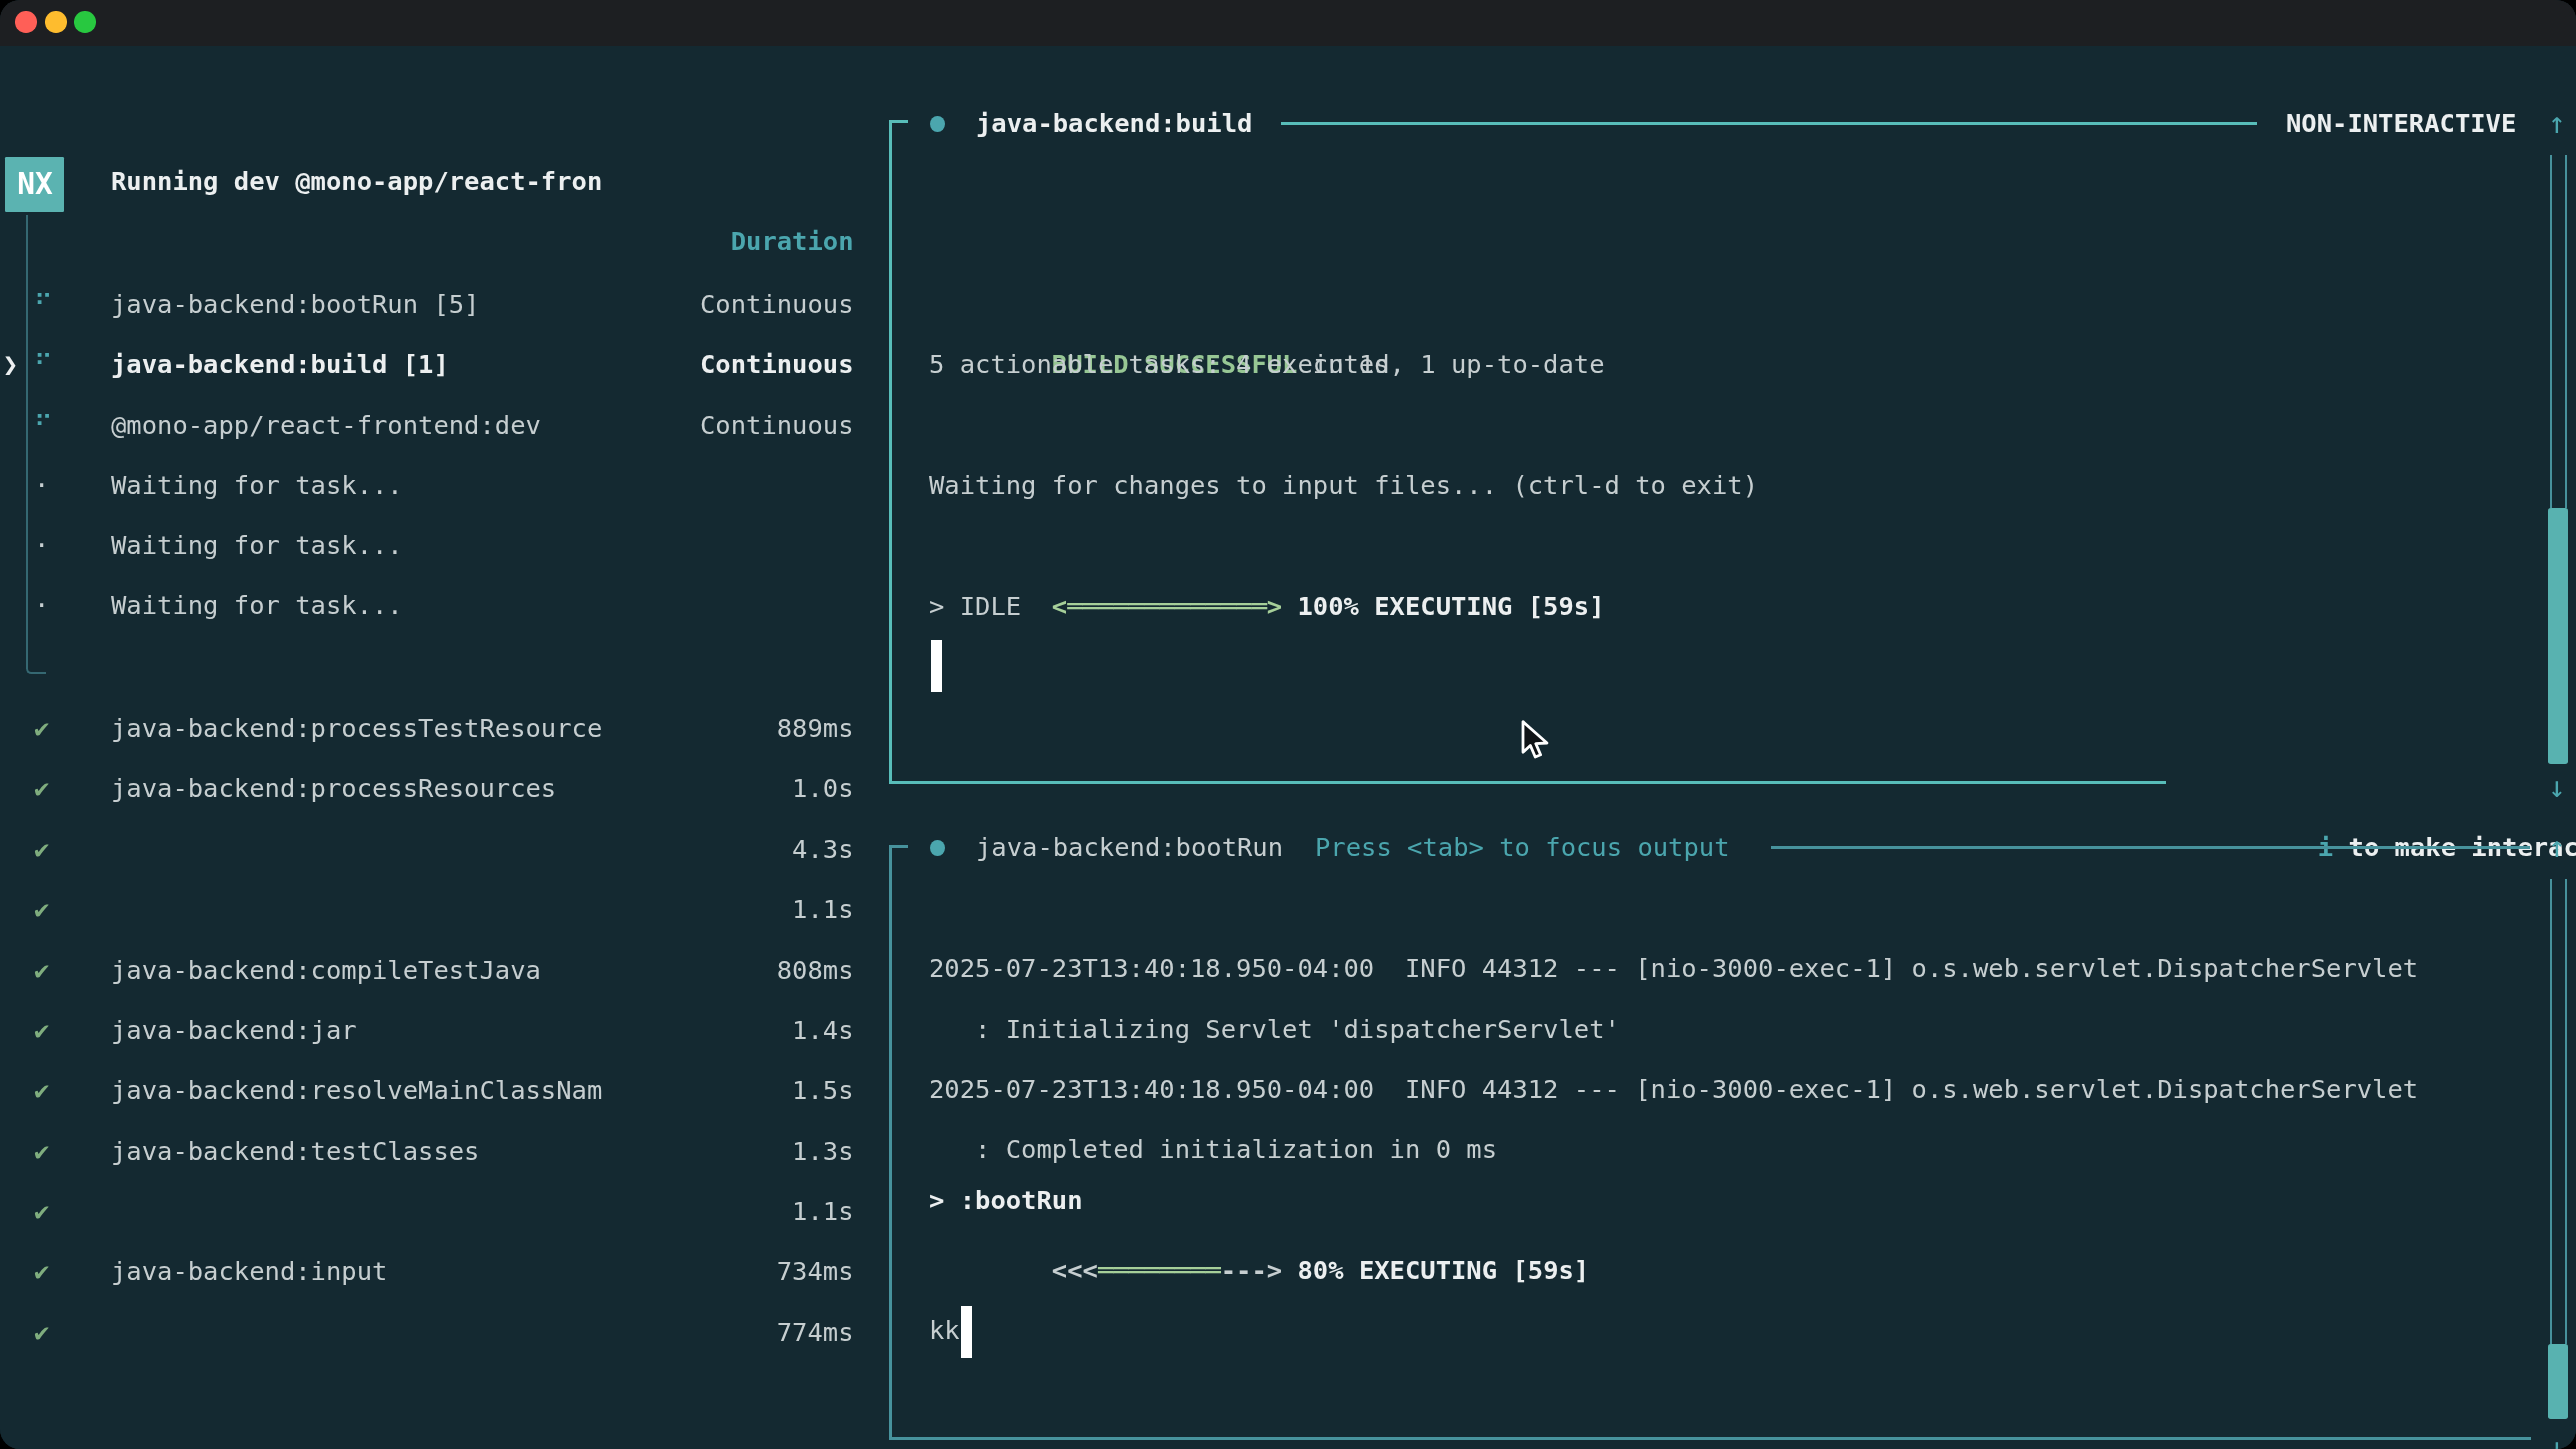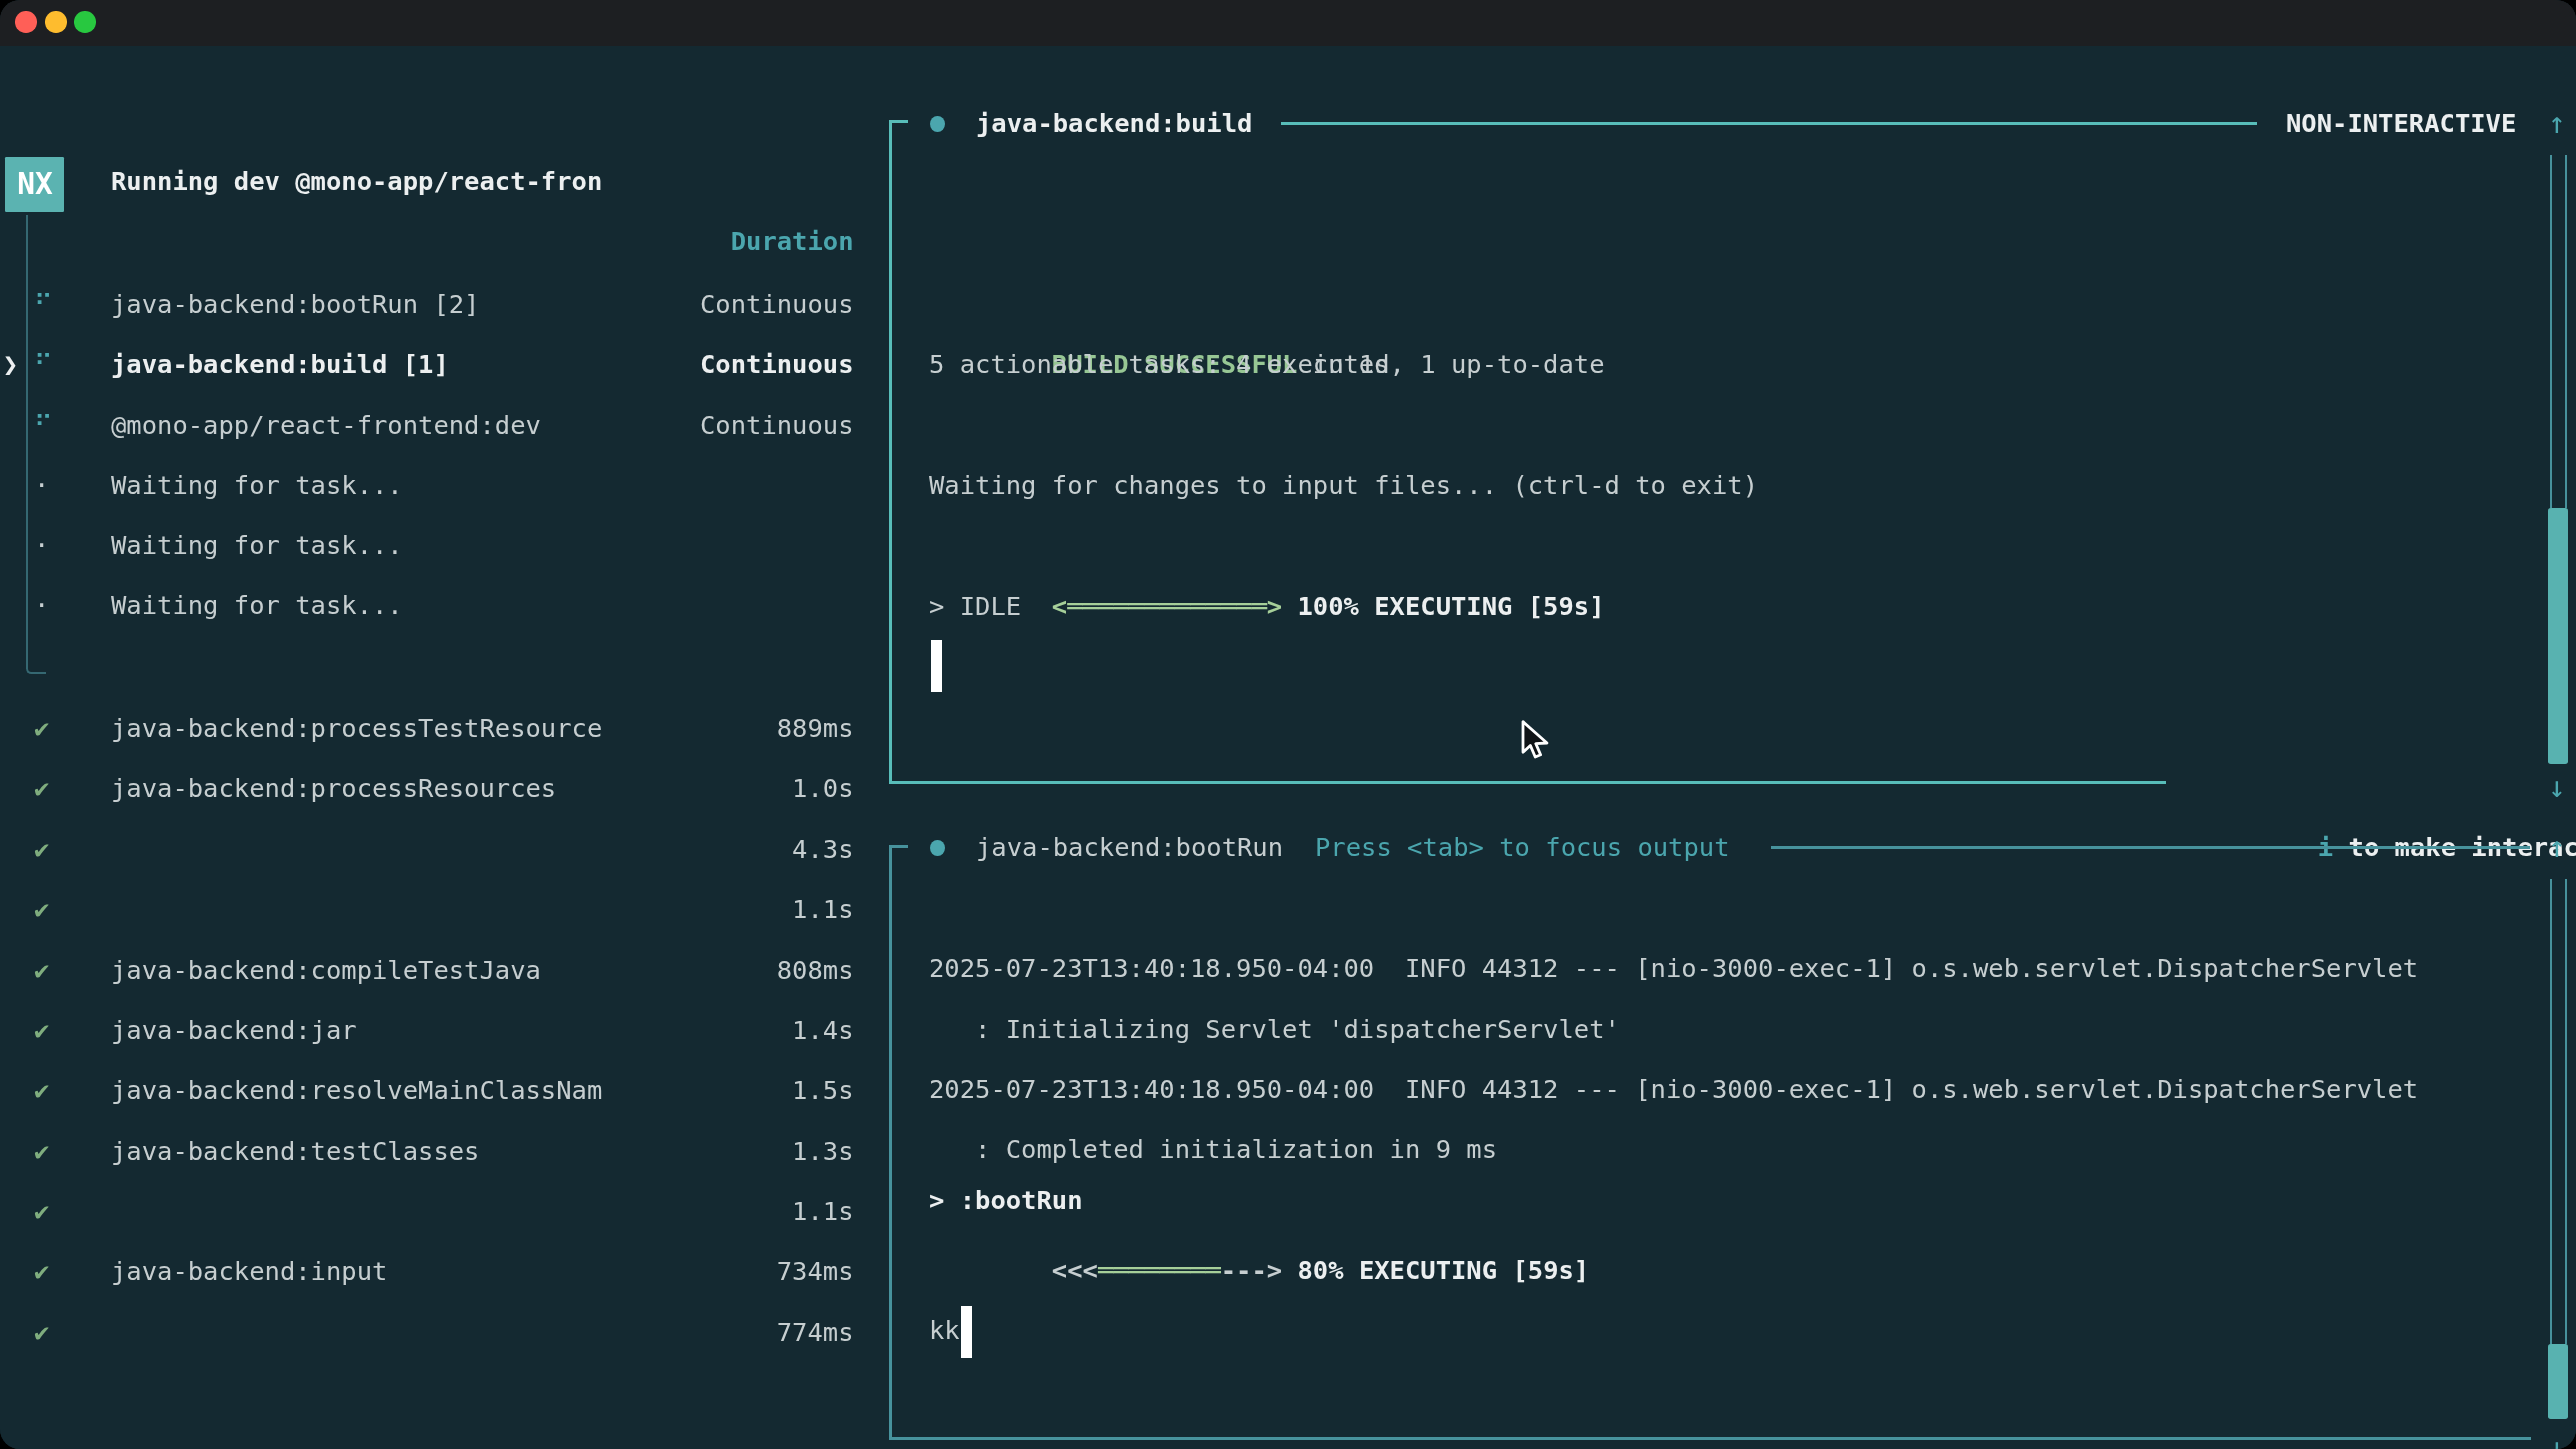--- a/index.html
+++ b/index.html
@@ -64,21 +64,21 @@
     <div>
       <div class="logo">NX</div>
       <div class="tree"></div>
 
       <div class="lrow" style="top:45px">
         <span class="nm w">Running dev @mono-app/react-fron</span>
         <span class="dur tb">Duration</span>
       </div>
 
       <div id="running-rows">
-          <div class="lrow" style="top: 228px;"><span class="marker t">⠋</span><span class="nm g">java-backend:bootRun [2]</span><span class="dur g">Continuous</span></div>
+          <div class="lrow" style="top: 228px;"><span class="marker t">⠋</span><span class="nm g">java-backend:bootRun [5]</span><span class="dur g">Continuous</span></div>
           <div class="lrow" style="top: 288px;"><span class="ptr">❯</span><span class="marker t">⠋</span><span class="nm w">java-backend:build [1]</span><span class="dur w">Continuous</span></div>
           <div class="lrow" style="top: 349px;"><span class="marker t">⠋</span><span class="nm g">@mono-app/react-frontend:dev</span><span class="dur g">Continuous</span></div>
         </div>
       <div id="pending-rows">
           <div class="lrow" style="top: 409px;"><span class="marker g">·</span><span class="nm g">Waiting for task...</span></div>
           <div class="lrow" style="top: 469px;"><span class="marker g">·</span><span class="nm g">Waiting for task...</span></div>
           <div class="lrow" style="top: 529px;"><span class="marker g">·</span><span class="nm g">Waiting for task...</span></div>
         </div>
       <div id="done-rows">
           <div class="lrow" style="top: 652px;"><span class="marker chk">✔</span><span class="nm g">java-backend:processTestResource</span><span class="dur g">889ms</span></div>
@@ -135,21 +135,21 @@
       <div class="vline dim" style="left:889px;top:799px;height:595px"></div>
       <div class="dot" style="left:930px;top:794px"></div>
       <div class="hrow g" style="left:976px;top:771px">java-backend:bootRun</div>
       <div class="hrow t" style="left:1315px;top:771px">Press &lt;tab&gt; to focus output</div>
       <div class="hline dim" style="left:1771px;top:800px;width:759px"></div>
 
       <div id="log-rows">
           <div class="prow g" style="top: 892px;">2025-07-23T13:40:18.950-04:00  INFO 44312 --- [nio-3000-exec-1] o.s.web.servlet.DispatcherServlet</div>
           <div class="prow g" style="top: 953px;">   : Initializing Servlet 'dispatcherServlet'</div>
           <div class="prow g" style="top: 1013px;">2025-07-23T13:40:18.950-04:00  INFO 44312 --- [nio-3000-exec-1] o.s.web.servlet.DispatcherServlet</div>
-          <div class="prow g" style="top: 1073px;">   : Completed initialization in 9 ms</div>
+          <div class="prow g" style="top: 1073px;">   : Completed initialization in 0 ms</div>
         </div>
 
       <div class="prow" style="top:1134px">
         <span class="g bold">&lt;&lt;&lt;</span><span class="bar">════════</span><span class="g bold">---&gt;</span><span class="w"> 80% EXECUTING [59s]</span>
       </div>
       <div class="prow w" style="top:1124px">&gt; :bootRun</div>
       <div class="prow g" style="top:1254px">kk</div>
       <div class="cursor" style="left:961px;top:1260px;height:52px"></div>
 
       <div class="hline dim" style="left:889px;top:1391px;width:1642px"></div>

